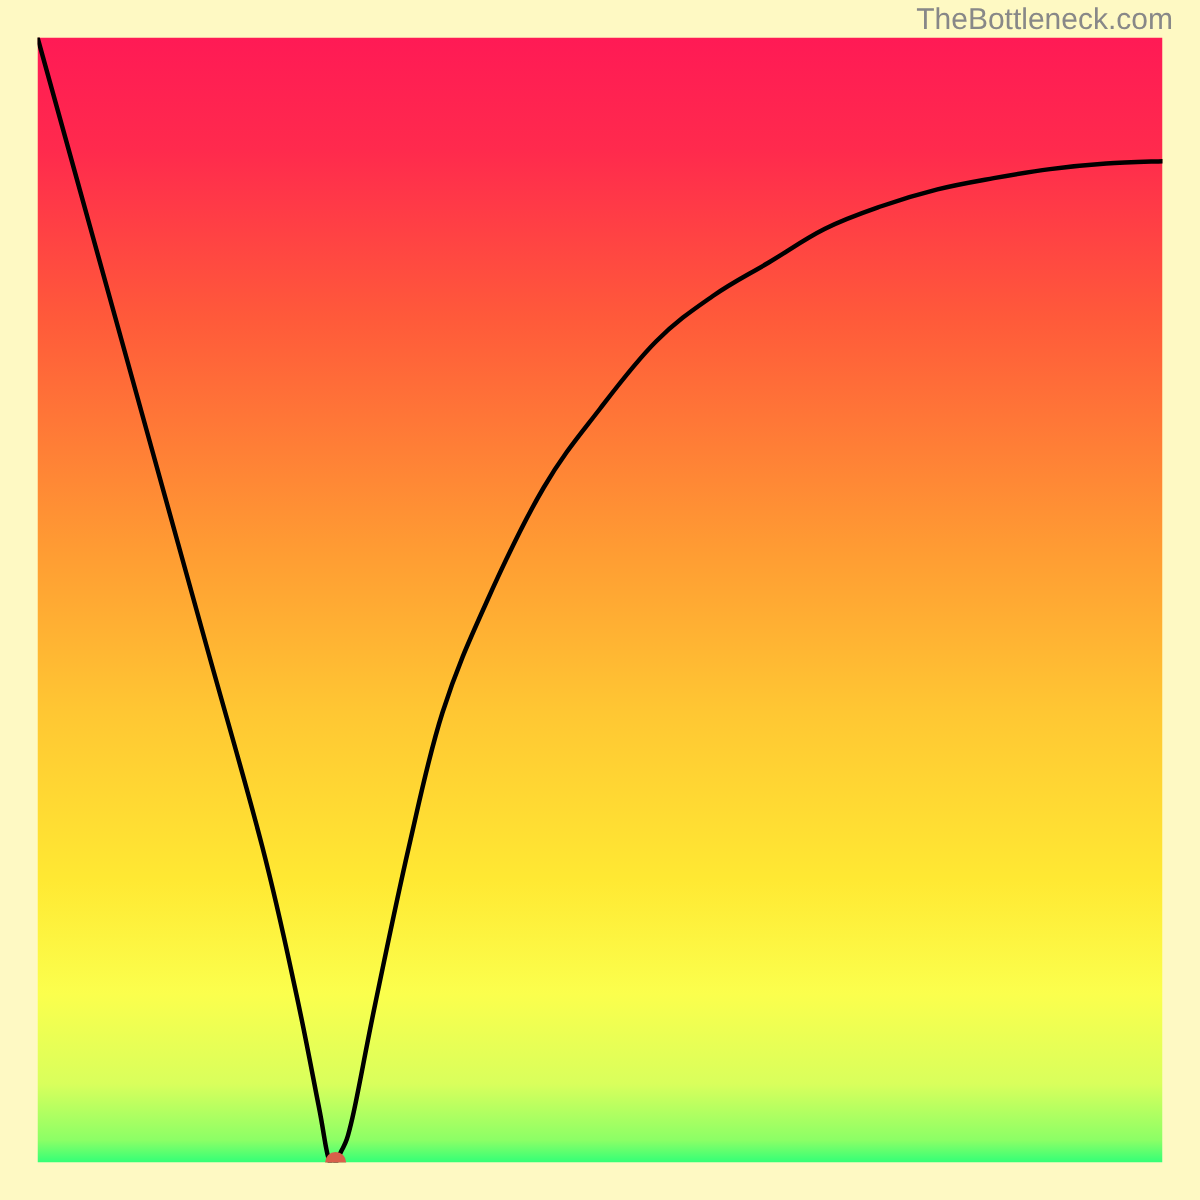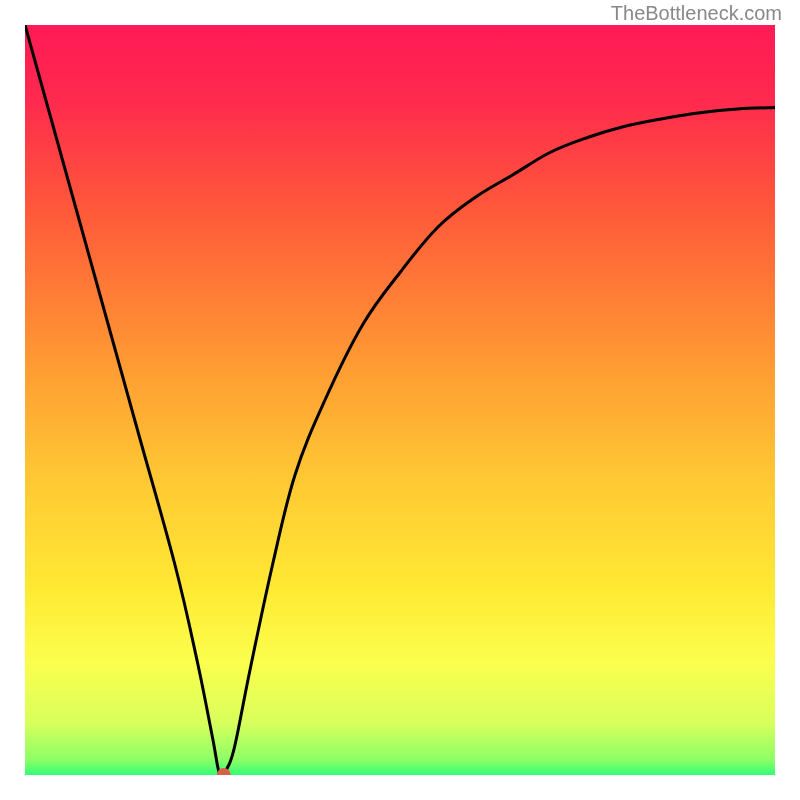--- a/index.html
+++ b/index.html
@@ -8,21 +8,21 @@
     background: #000;
     width: 800px;
     height: 800px;
     overflow: hidden;
     font-family: Arial, sans-serif;
   }
   .container {
     position: relative;
     width: 800px;
     height: 800px;
-    background: #ffffff;
+    background: #fef9c3;
   }
   .watermark {
     position: absolute;
     top: 2px;
     right: 18px;
     color: #888;
     font-size: 20px;
     font-weight: 500;
     z-index: 10;
   }

